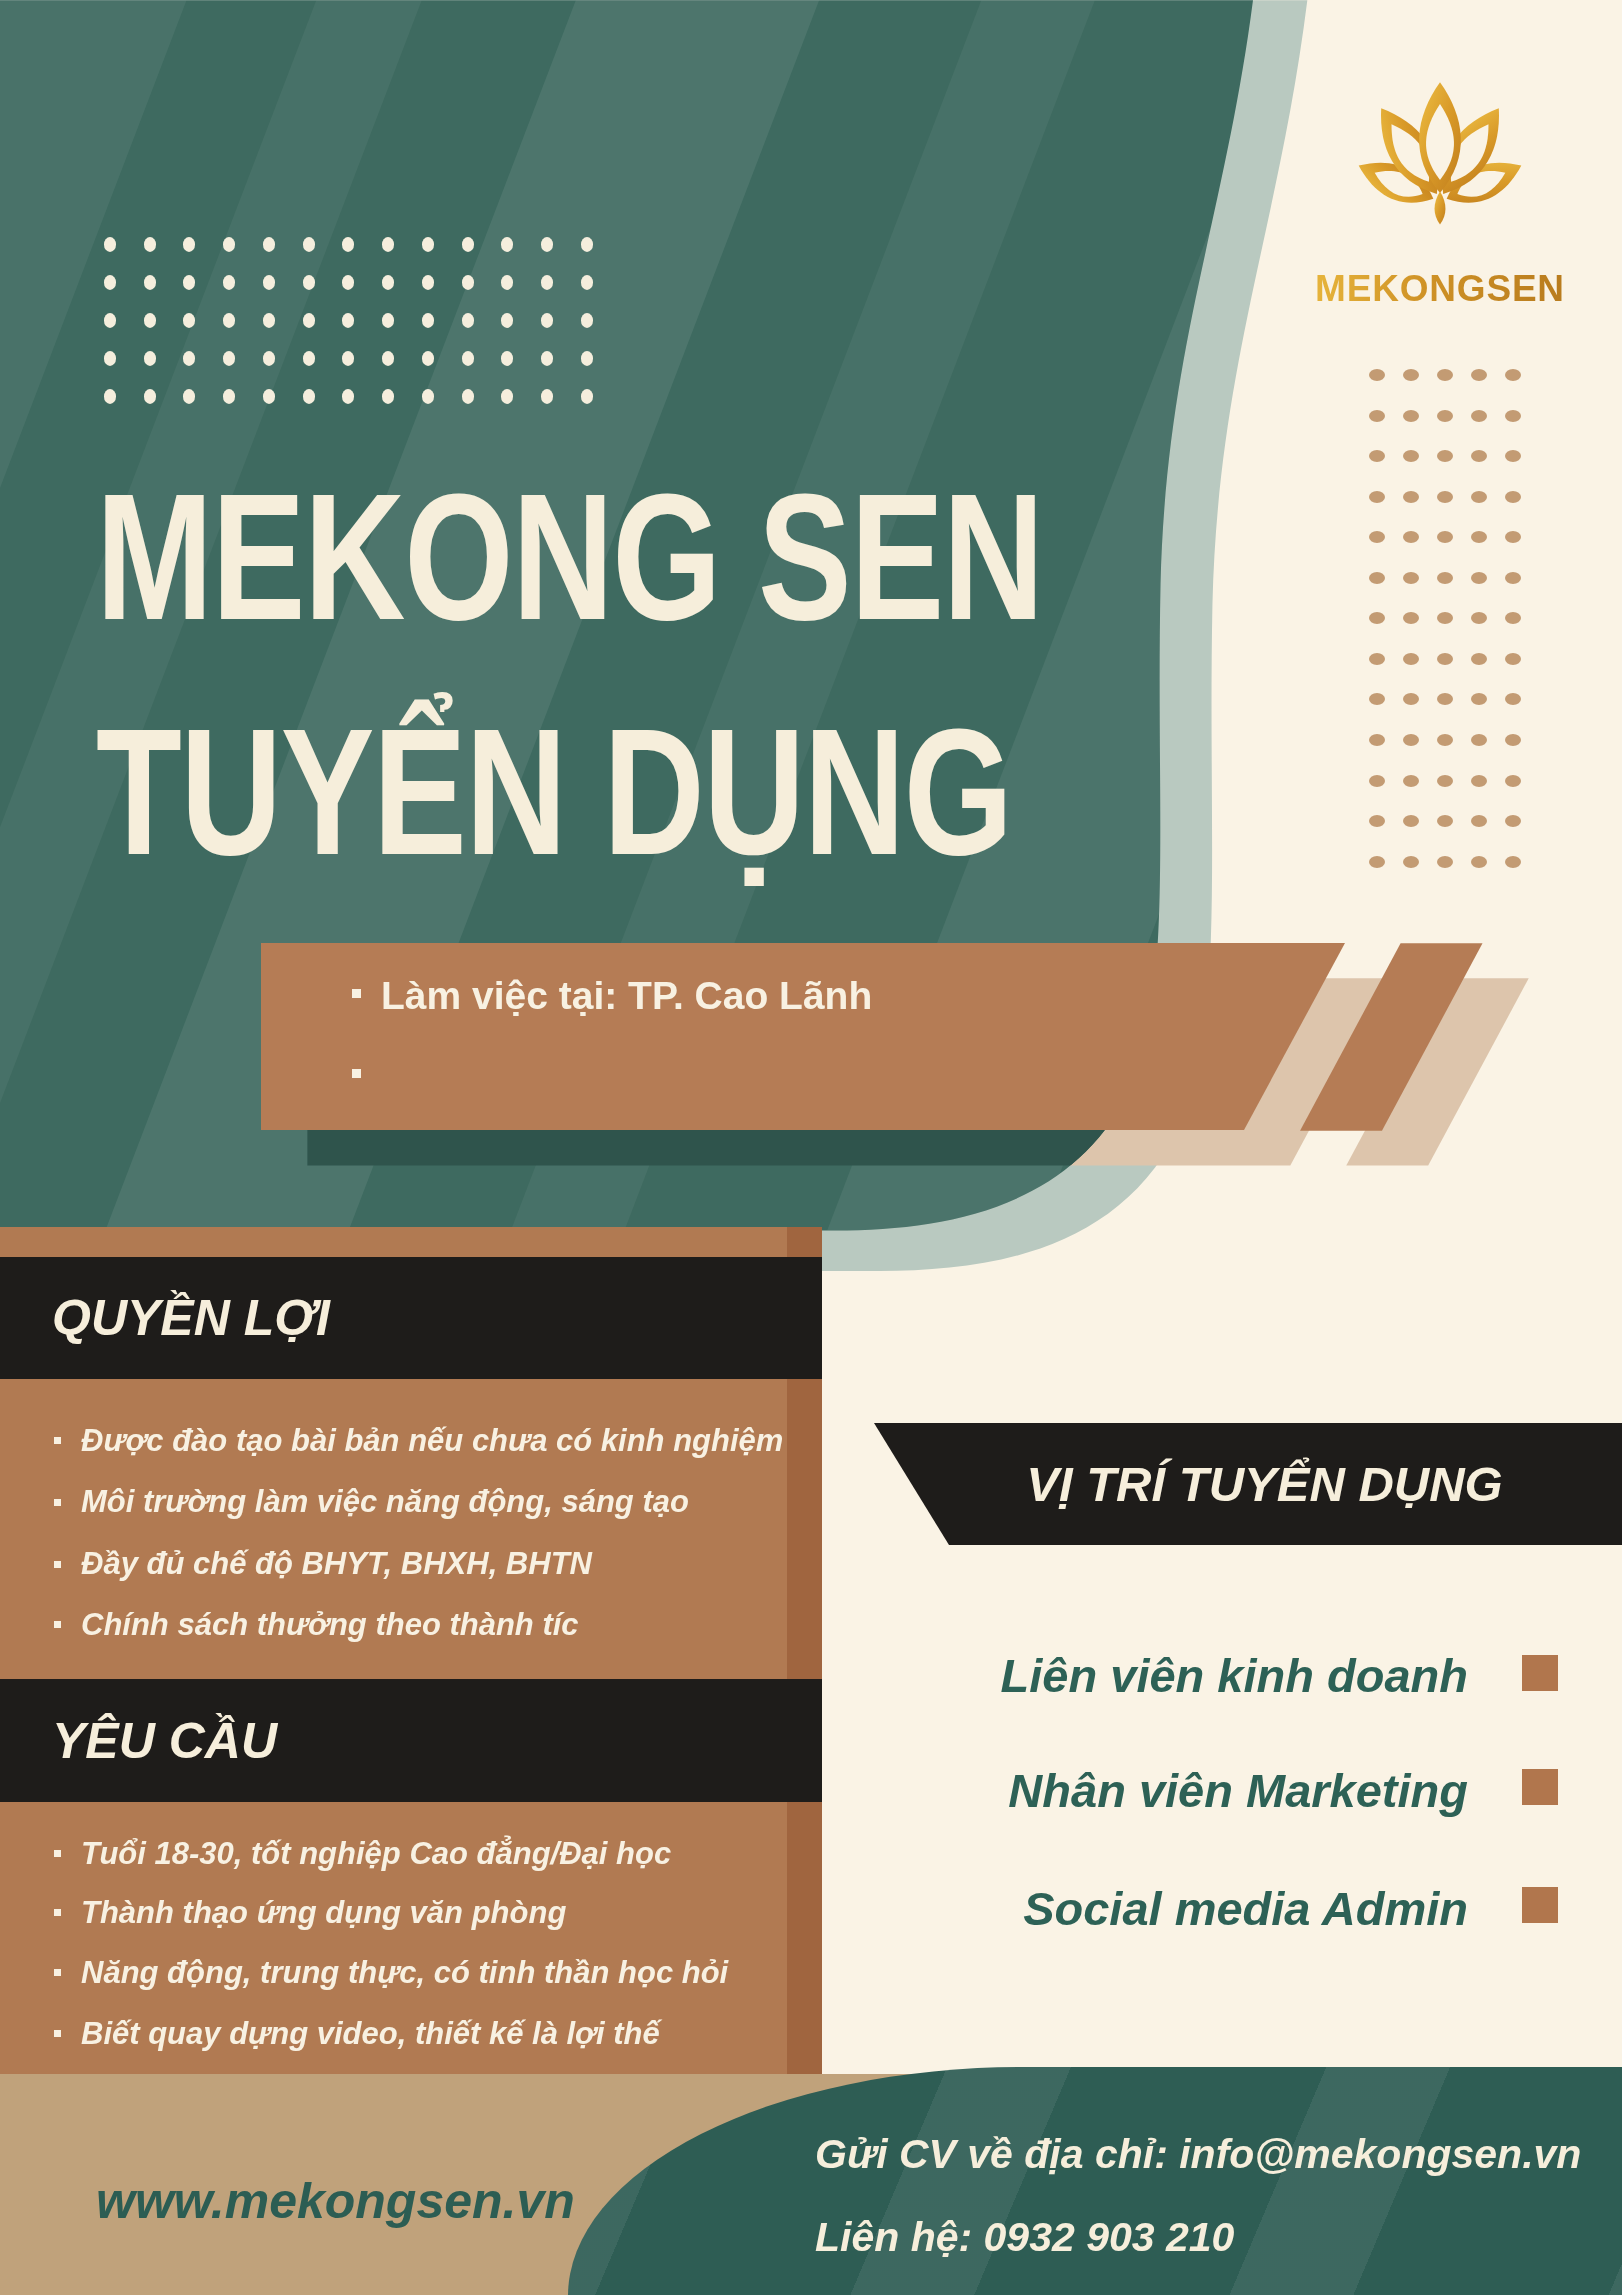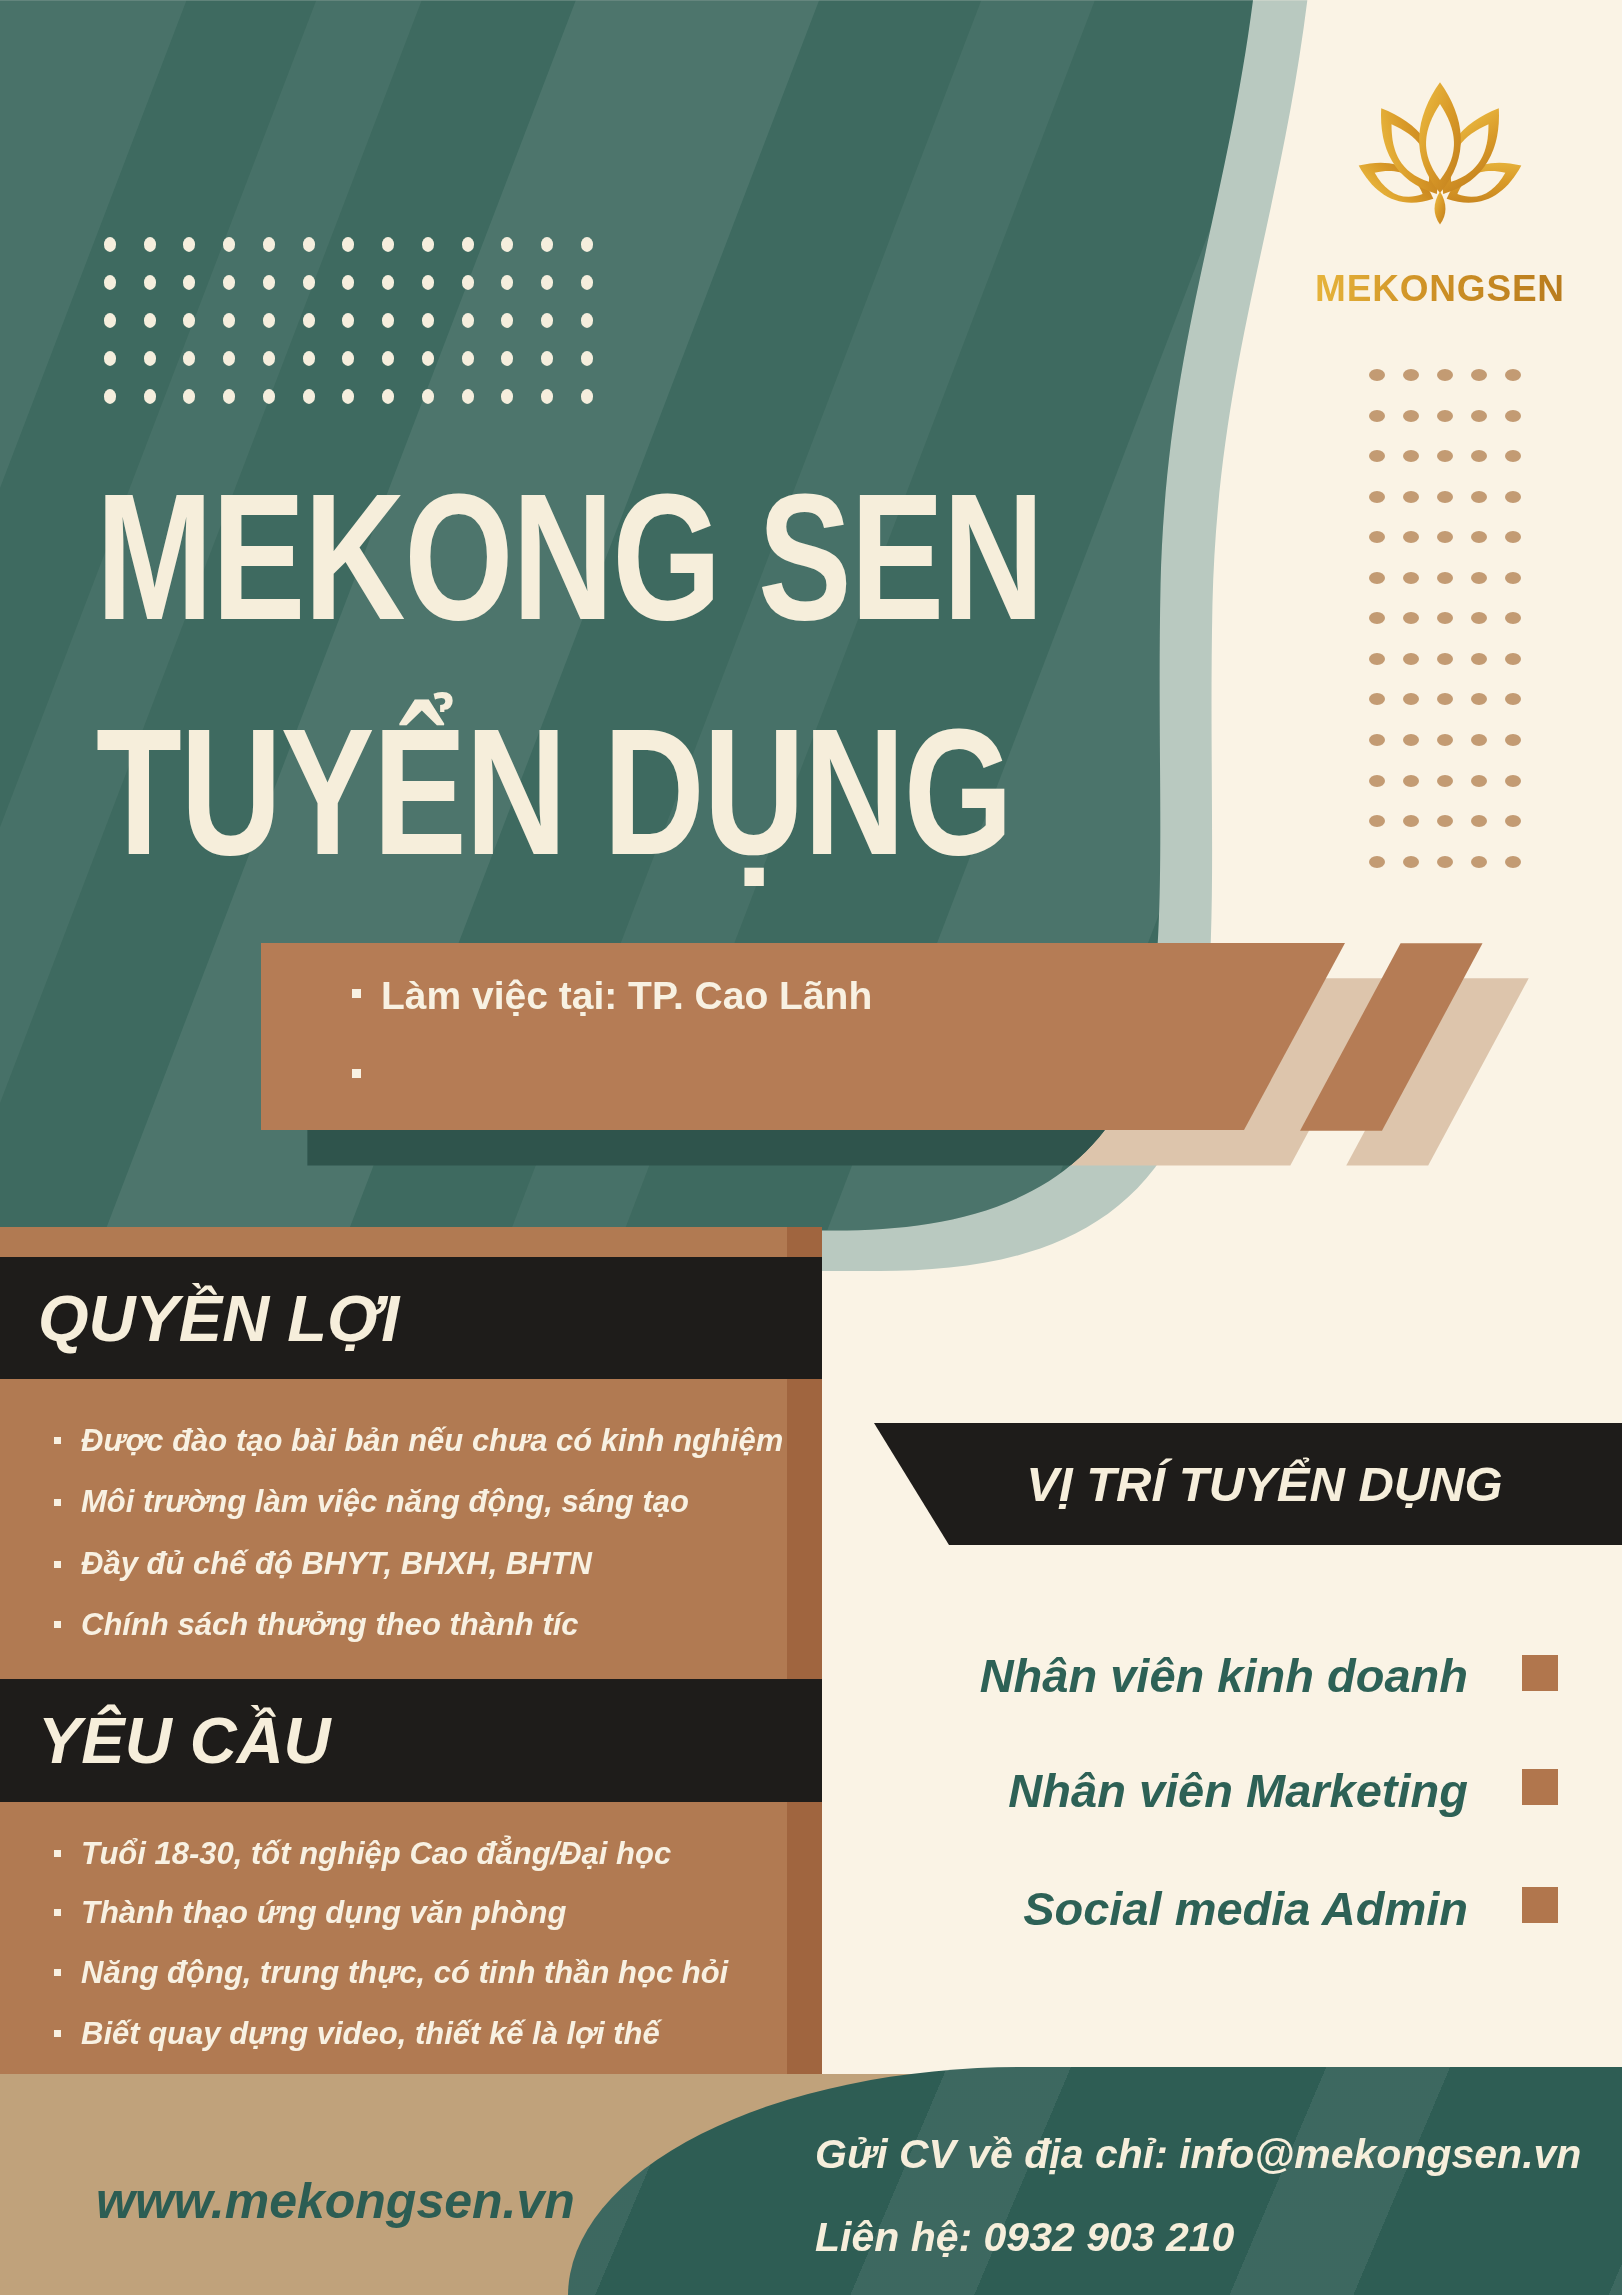--- a/index.html
+++ b/index.html
@@ -43,21 +43,21 @@
   .banner-bullet{position:absolute;left:91px;width:9px;height:9px;background:#f8f1e2;}
   .banner-bullet.bb1{top:46px;}
   .banner-bullet.bb2{top:126px;}
   
   .panel-brown{position:absolute;left:0;top:1227px;width:787px;height:847px;background:#b17a52;z-index:2;}
   .panel-brown-strip{position:absolute;left:787px;top:1227px;width:35px;height:847px;background:#a0653f;z-index:2;}
   .bar-black{position:absolute;left:0;width:822px;height:122px;background:#1e1c1a;z-index:3;
     display:flex;align-items:center;}
   .bar-black.benefits{top:1257px;}
   .bar-black.requirements{top:1679px;height:123px;}
-  .bar-black .bar-label{margin-left:38px;font-size:65px;font-weight:bold;font-style:italic;color:#f6eedb;white-space:nowrap;}
+  .bar-black .bar-label{margin-left:52px;font-size:50px;font-weight:bold;font-style:italic;color:#f6eedb;white-space:nowrap;}
   .list-item{position:absolute;left:81px;z-index:3;white-space:nowrap;
     font-size:31px;font-weight:bold;font-style:italic;color:#f8f1e2;}
   .list-bullet{position:absolute;left:54px;width:7.3px;height:7.3px;background:#f8f1e2;z-index:3;}
   
   .pos-banner{
     position:absolute;left:874px;top:1423px;width:749px;height:122px;z-index:2;
     background:#1e1c1a;clip-path:polygon(0 0,100% 0,100% 100%,75px 100%);
     display:flex;align-items:center;justify-content:center;
   }
   .pos-banner .pos-heading{font-size:49px;font-weight:bold;font-style:italic;color:#f6eedb;white-space:nowrap;padding-left:32px;}
@@ -310,21 +310,21 @@
 <span class="list-bullet" style="top:1909px;"></span>
 <div class="list-item" style="top:1895px;">Thành thạo ứng dụng văn phòng</div>
 <span class="list-bullet" style="top:1969px;"></span>
 <div class="list-item" style="top:1955px;">Năng động, trung thực, có tinh thần học hỏi</div>
 <span class="list-bullet" style="top:2030px;"></span>
 <div class="list-item" style="top:2016px;">Biết quay dựng video, thiết kế là lợi thế</div>
 
 <div class="pos-banner">
   <span class="pos-heading">VỊ TRÍ TUYỂN DỤNG</span>
 </div>
-<div class="pos-row p1">Nhân viên kinh doanh</div>
+<div class="pos-row p1">Liên viên kinh doanh</div>
 <span class="pos-square s1"></span>
 <div class="pos-row p2">Nhân viên Marketing</div>
 <span class="pos-square s2"></span>
 <div class="pos-row p3">Social media Admin</div>
 <span class="pos-square s3"></span>
 
 <div class="tan-band"></div>
 <div class="contact-shape">
   <div class="contact-stripes"></div>
 </div>

